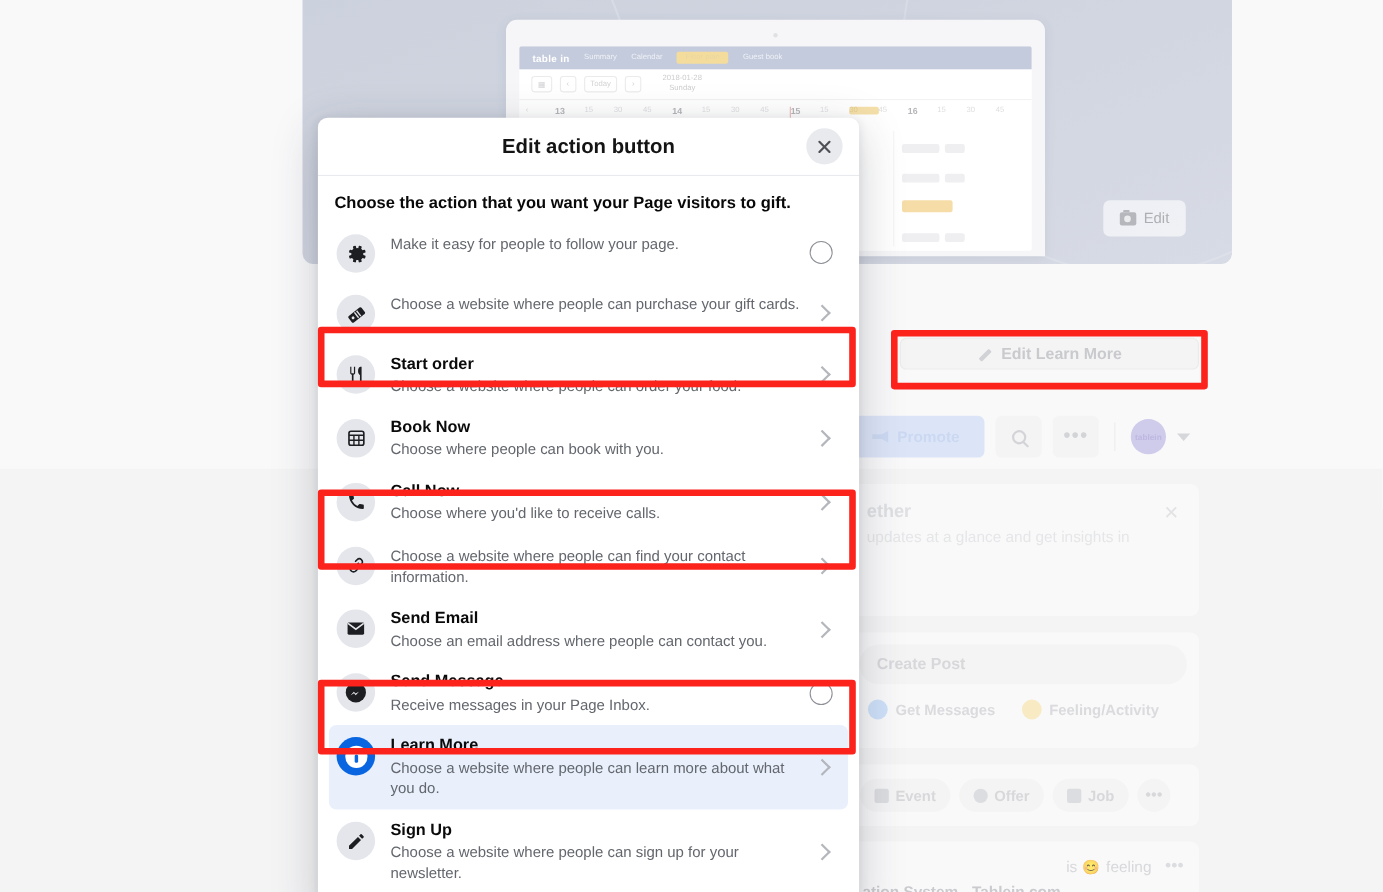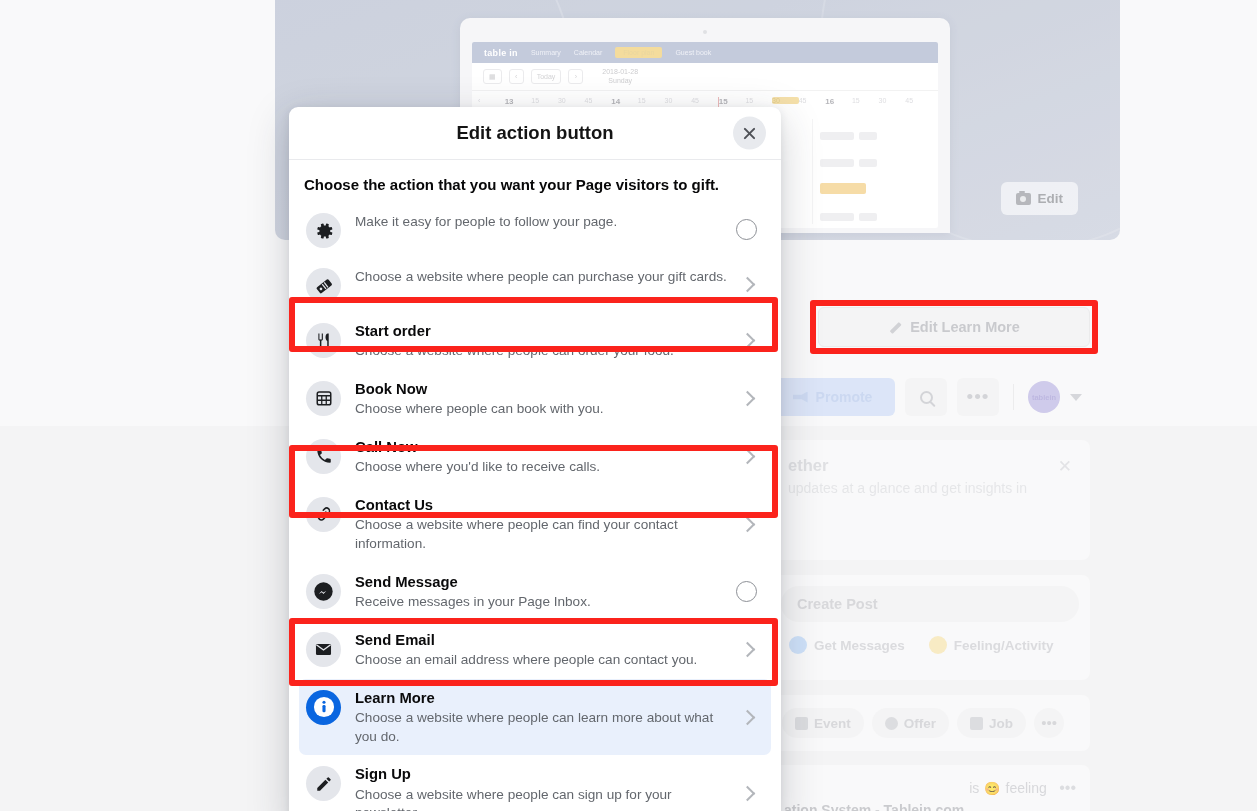--- a/index.html
+++ b/index.html
@@ -61,30 +61,30 @@
   .lap-right { width: 125px; padding: 7px; }
   .lap-row { height: 9px; background: #f0f0f2; border-radius: 2px; margin-bottom: 7px; }
   .lap-row.s { width: 52%; }
   .lap-row.m { width: 74%; }
   .lap-chip { display:inline-block; height: 8px; width: 34px; background:#e9e9ec; border-radius:2px; margin-right:5px; }
   .lap-orange { background: #f3cf86; height: 11px; width: 46px; border-radius: 2px; display:inline-block; }
 
   .cover-edit {
     position: absolute; right: 42px; bottom: 25px;
     background: rgba(255,255,255,.62); color: #8d8f95;
-    border-radius: 6px; padding: 9px 15px; font-size: 13.5px; font-weight: bold;
+    border-radius: 6px; padding: 9px 15px; font-size: 13.5px; font-weight: normal;
     display: flex; align-items: center; gap: 7px; text-align: right;
   }
   .cam-ic { width: 15px; height: 12px; border-radius: 2px; background: #9a9ca2; position: relative; }
   .cam-ic:before { content:""; position:absolute; left:4.5px; top:3px; width:6px; height:6px; border-radius:50%; background:#e4e5e8; }
   .cam-ic:after { content:""; position:absolute; left:3.5px; top:-2px; width:6px; height:2.5px; background:#9a9ca2; border-radius:1px; }
 
   
   .edit-lm-btn {
-    position: absolute; left: 818px; top: 307px; width: 272px; height: 40px;
+    position: absolute; left: 818px; top: 307px; width: 272px; height: 29px;
     background: #f0f0f1; border: 1px solid #e3e3e5; border-radius: 6px;
     display: flex; align-items: center; justify-content: center; gap: 8px;
     color: #b5b6bb; font-size: 14.5px; font-weight: bold;
   }
   .pencil-ic { width: 14px; height: 14px; position: relative; }
   .pencil-ic:before {
     content:""; position:absolute; left:1px; top:6px; width:13px; height:3.6px;
     background:#c0c1c6; transform: rotate(-45deg); border-radius:1px;
   }
 
@@ -426,50 +426,49 @@
           <div class="opt-ic">
             <svg width="18" height="18" viewBox="0 0 24 24">
               <g fill="none" stroke="#1c1e21" stroke-width="2" stroke-linecap="round">
                 <path d="M9.5 14.5l5-5"></path>
                 <path d="M11 7l1.8-1.8a3.8 3.8 0 015.4 5.4L16.4 12.4"></path>
                 <path d="M13 17l-1.8 1.8a3.8 3.8 0 01-5.4-5.4L7.6 11.6"></path>
               </g>
             </svg>
           </div>
           <div class="opt-txt">
-            <div class="opt-title">Contact Us</div>
             <div class="opt-desc">Choose a website where people can find your contact information.</div>
+          </div>
+          <div class="chev"></div>
+        </div>
+        <div class="opt">
+          <div class="opt-ic">
+            <svg width="19" height="19" viewBox="0 0 24 24">
+              <rect x="2.5" y="5" width="19" height="14" rx="1.6" fill="#1c1e21"></rect>
+              <path d="M3 6l9 6.6L21 6" fill="none" stroke="#e4e6eb" stroke-width="1.8"></path>
+            </svg>
+          </div>
+          <div class="opt-txt">
+            <div class="opt-title">Send Email</div>
+            <div class="opt-desc">Choose an email address where people can contact you.</div>
           </div>
           <div class="chev"></div>
         </div>
         <div class="opt">
           <div class="opt-ic">
             <svg width="21" height="21" viewBox="0 0 24 24">
               <circle cx="12" cy="12" r="10.5" fill="#1c1e21"></circle>
               <path fill="#e4e6eb" d="M6.6 14.8l3.3-3.5 1.8 1.9 3.5-1.9-3.3 3.5-1.8-1.9z"></path>
             </svg>
           </div>
           <div class="opt-txt">
             <div class="opt-title">Send Message</div>
             <div class="opt-desc">Receive messages in your Page Inbox.</div>
           </div>
           <div class="radio"></div>
-        </div>
-        <div class="opt">
-          <div class="opt-ic">
-            <svg width="19" height="19" viewBox="0 0 24 24">
-              <rect x="2.5" y="5" width="19" height="14" rx="1.6" fill="#1c1e21"></rect>
-              <path d="M3 6l9 6.6L21 6" fill="none" stroke="#e4e6eb" stroke-width="1.8"></path>
-            </svg>
-          </div>
-          <div class="opt-txt">
-            <div class="opt-title">Send Email</div>
-            <div class="opt-desc">Choose an email address where people can contact you.</div>
-          </div>
-          <div class="chev"></div>
         </div>
         <div class="opt selected">
           <div class="opt-ic blue">
             <svg width="22" height="22" viewBox="0 0 24 24">
               <circle cx="12" cy="12" r="11" fill="#ffffff"></circle>
               <circle cx="12" cy="6.8" r="1.7" fill="#0a66e0"></circle>
               <rect x="10.3" y="9.8" width="3.4" height="8" rx="1.5" fill="#0a66e0"></rect>
             </svg>
           </div>
           <div class="opt-txt">

